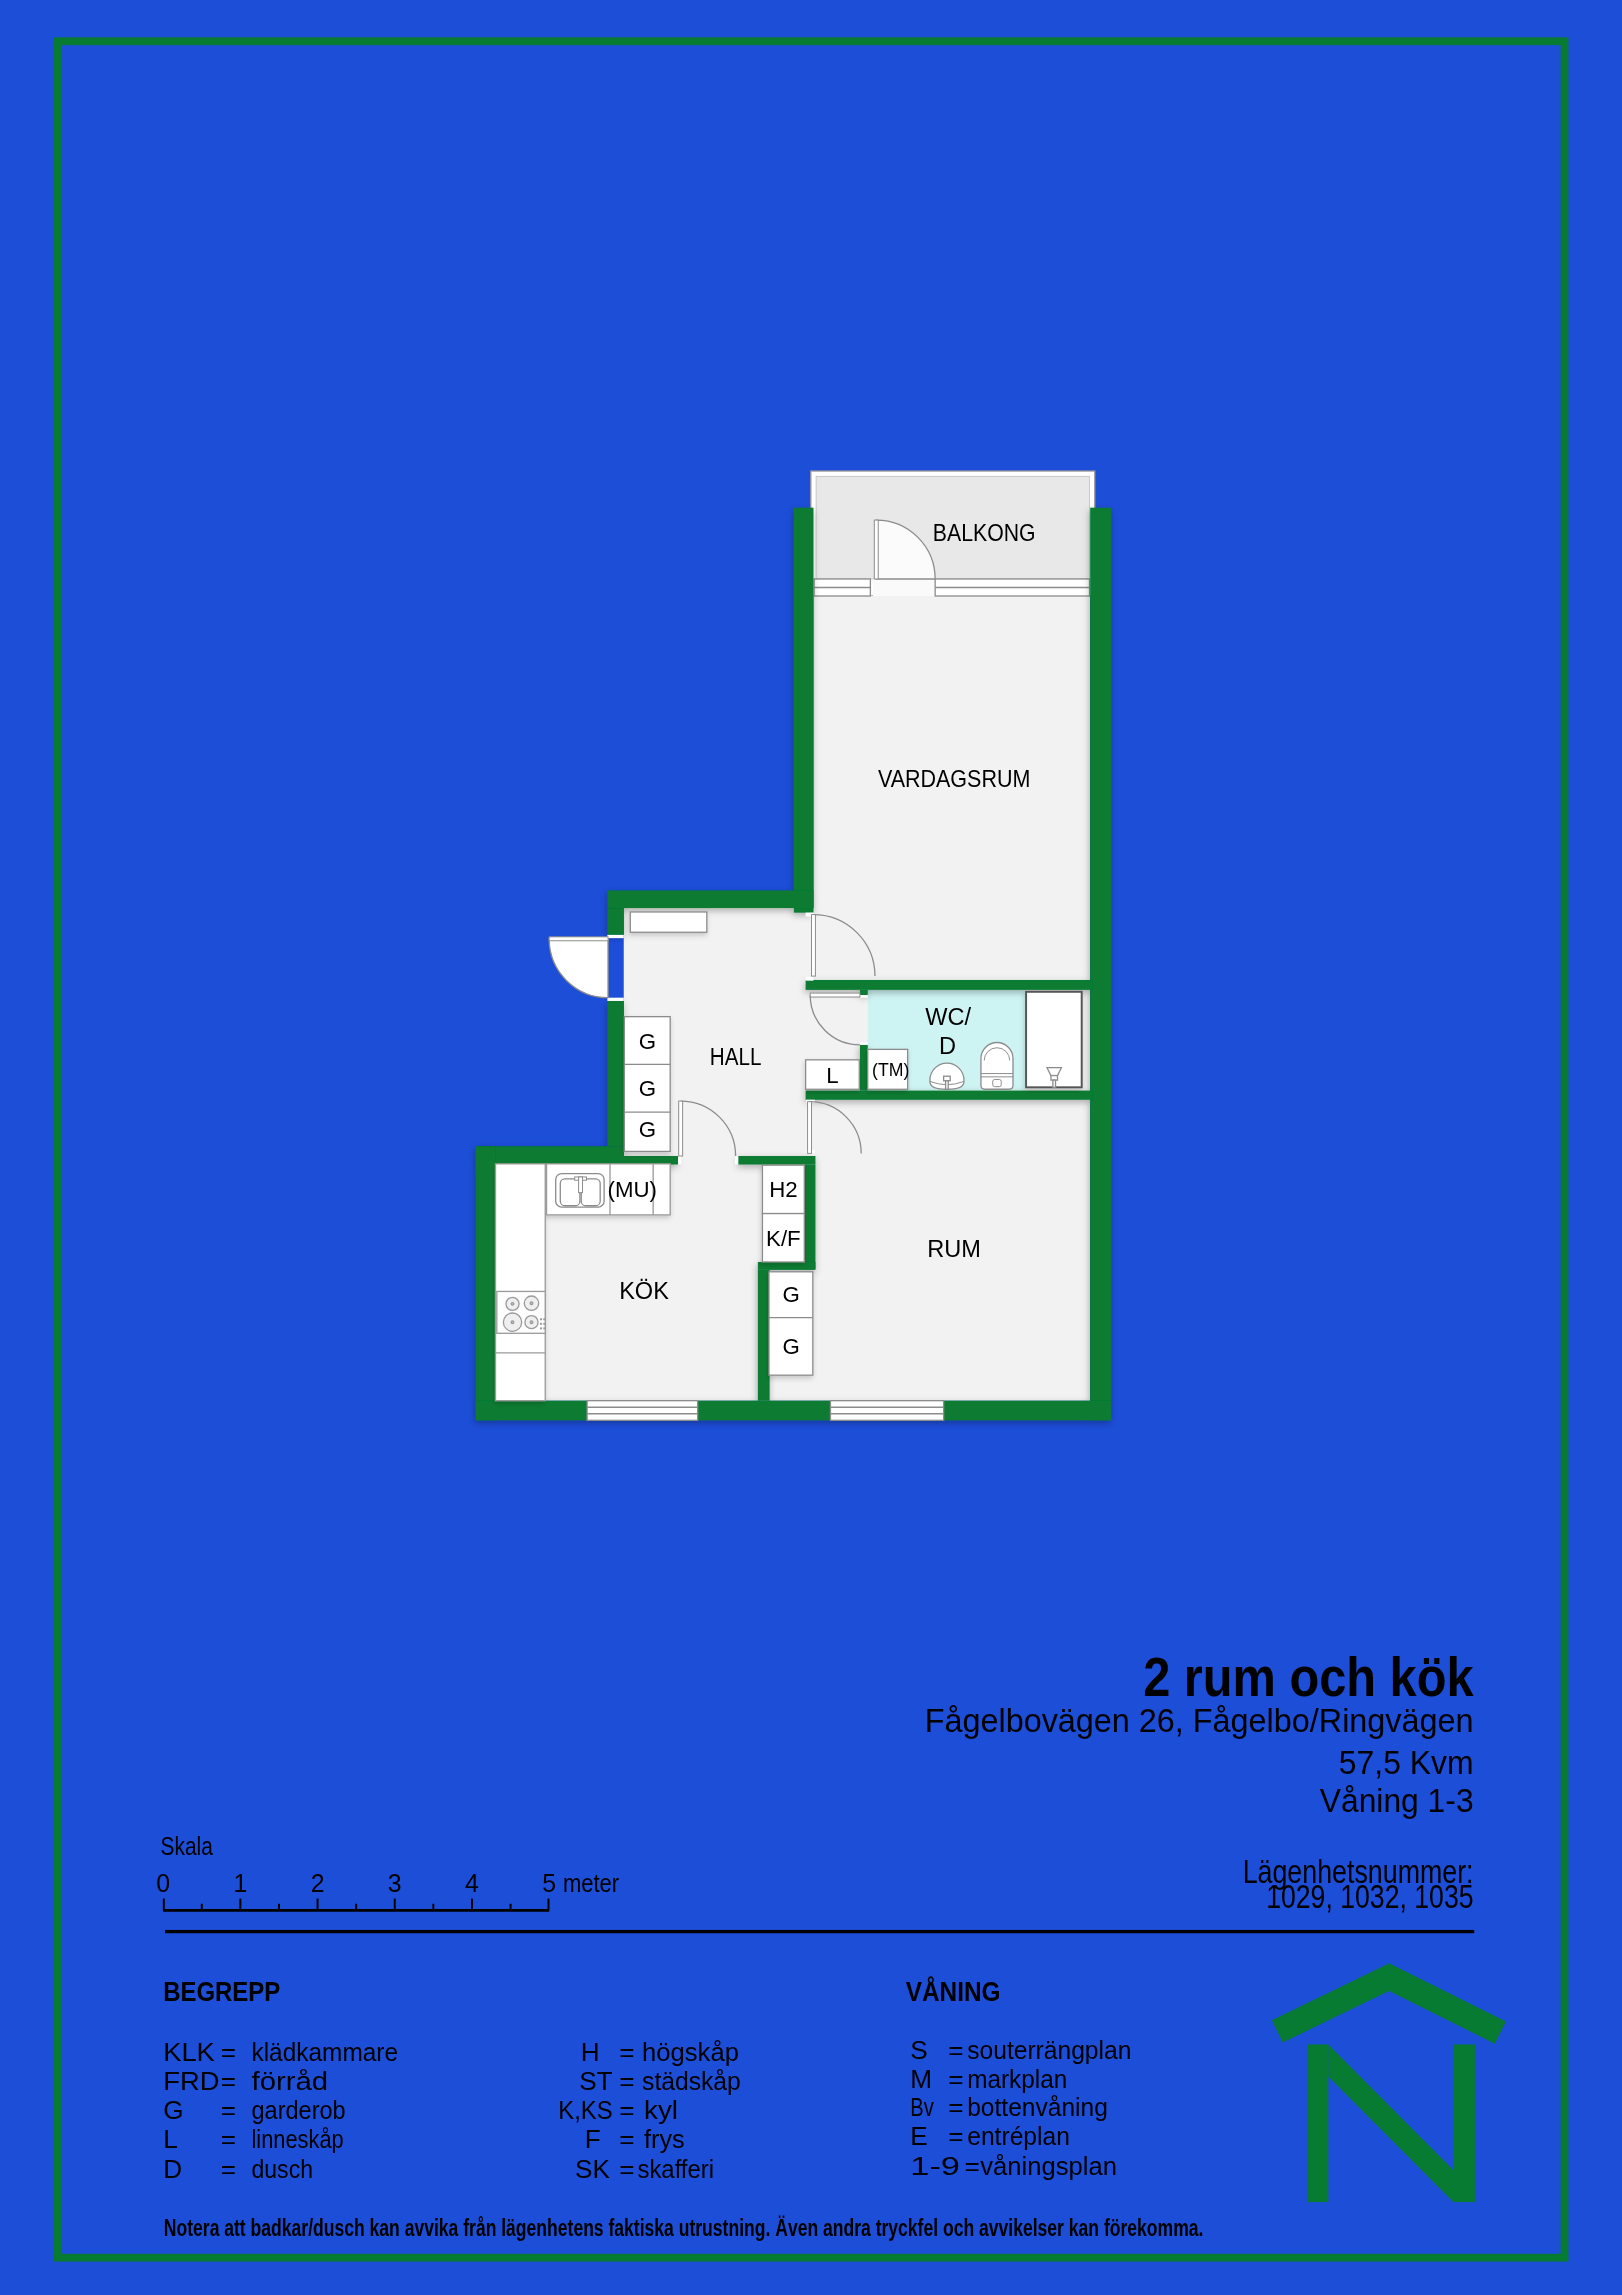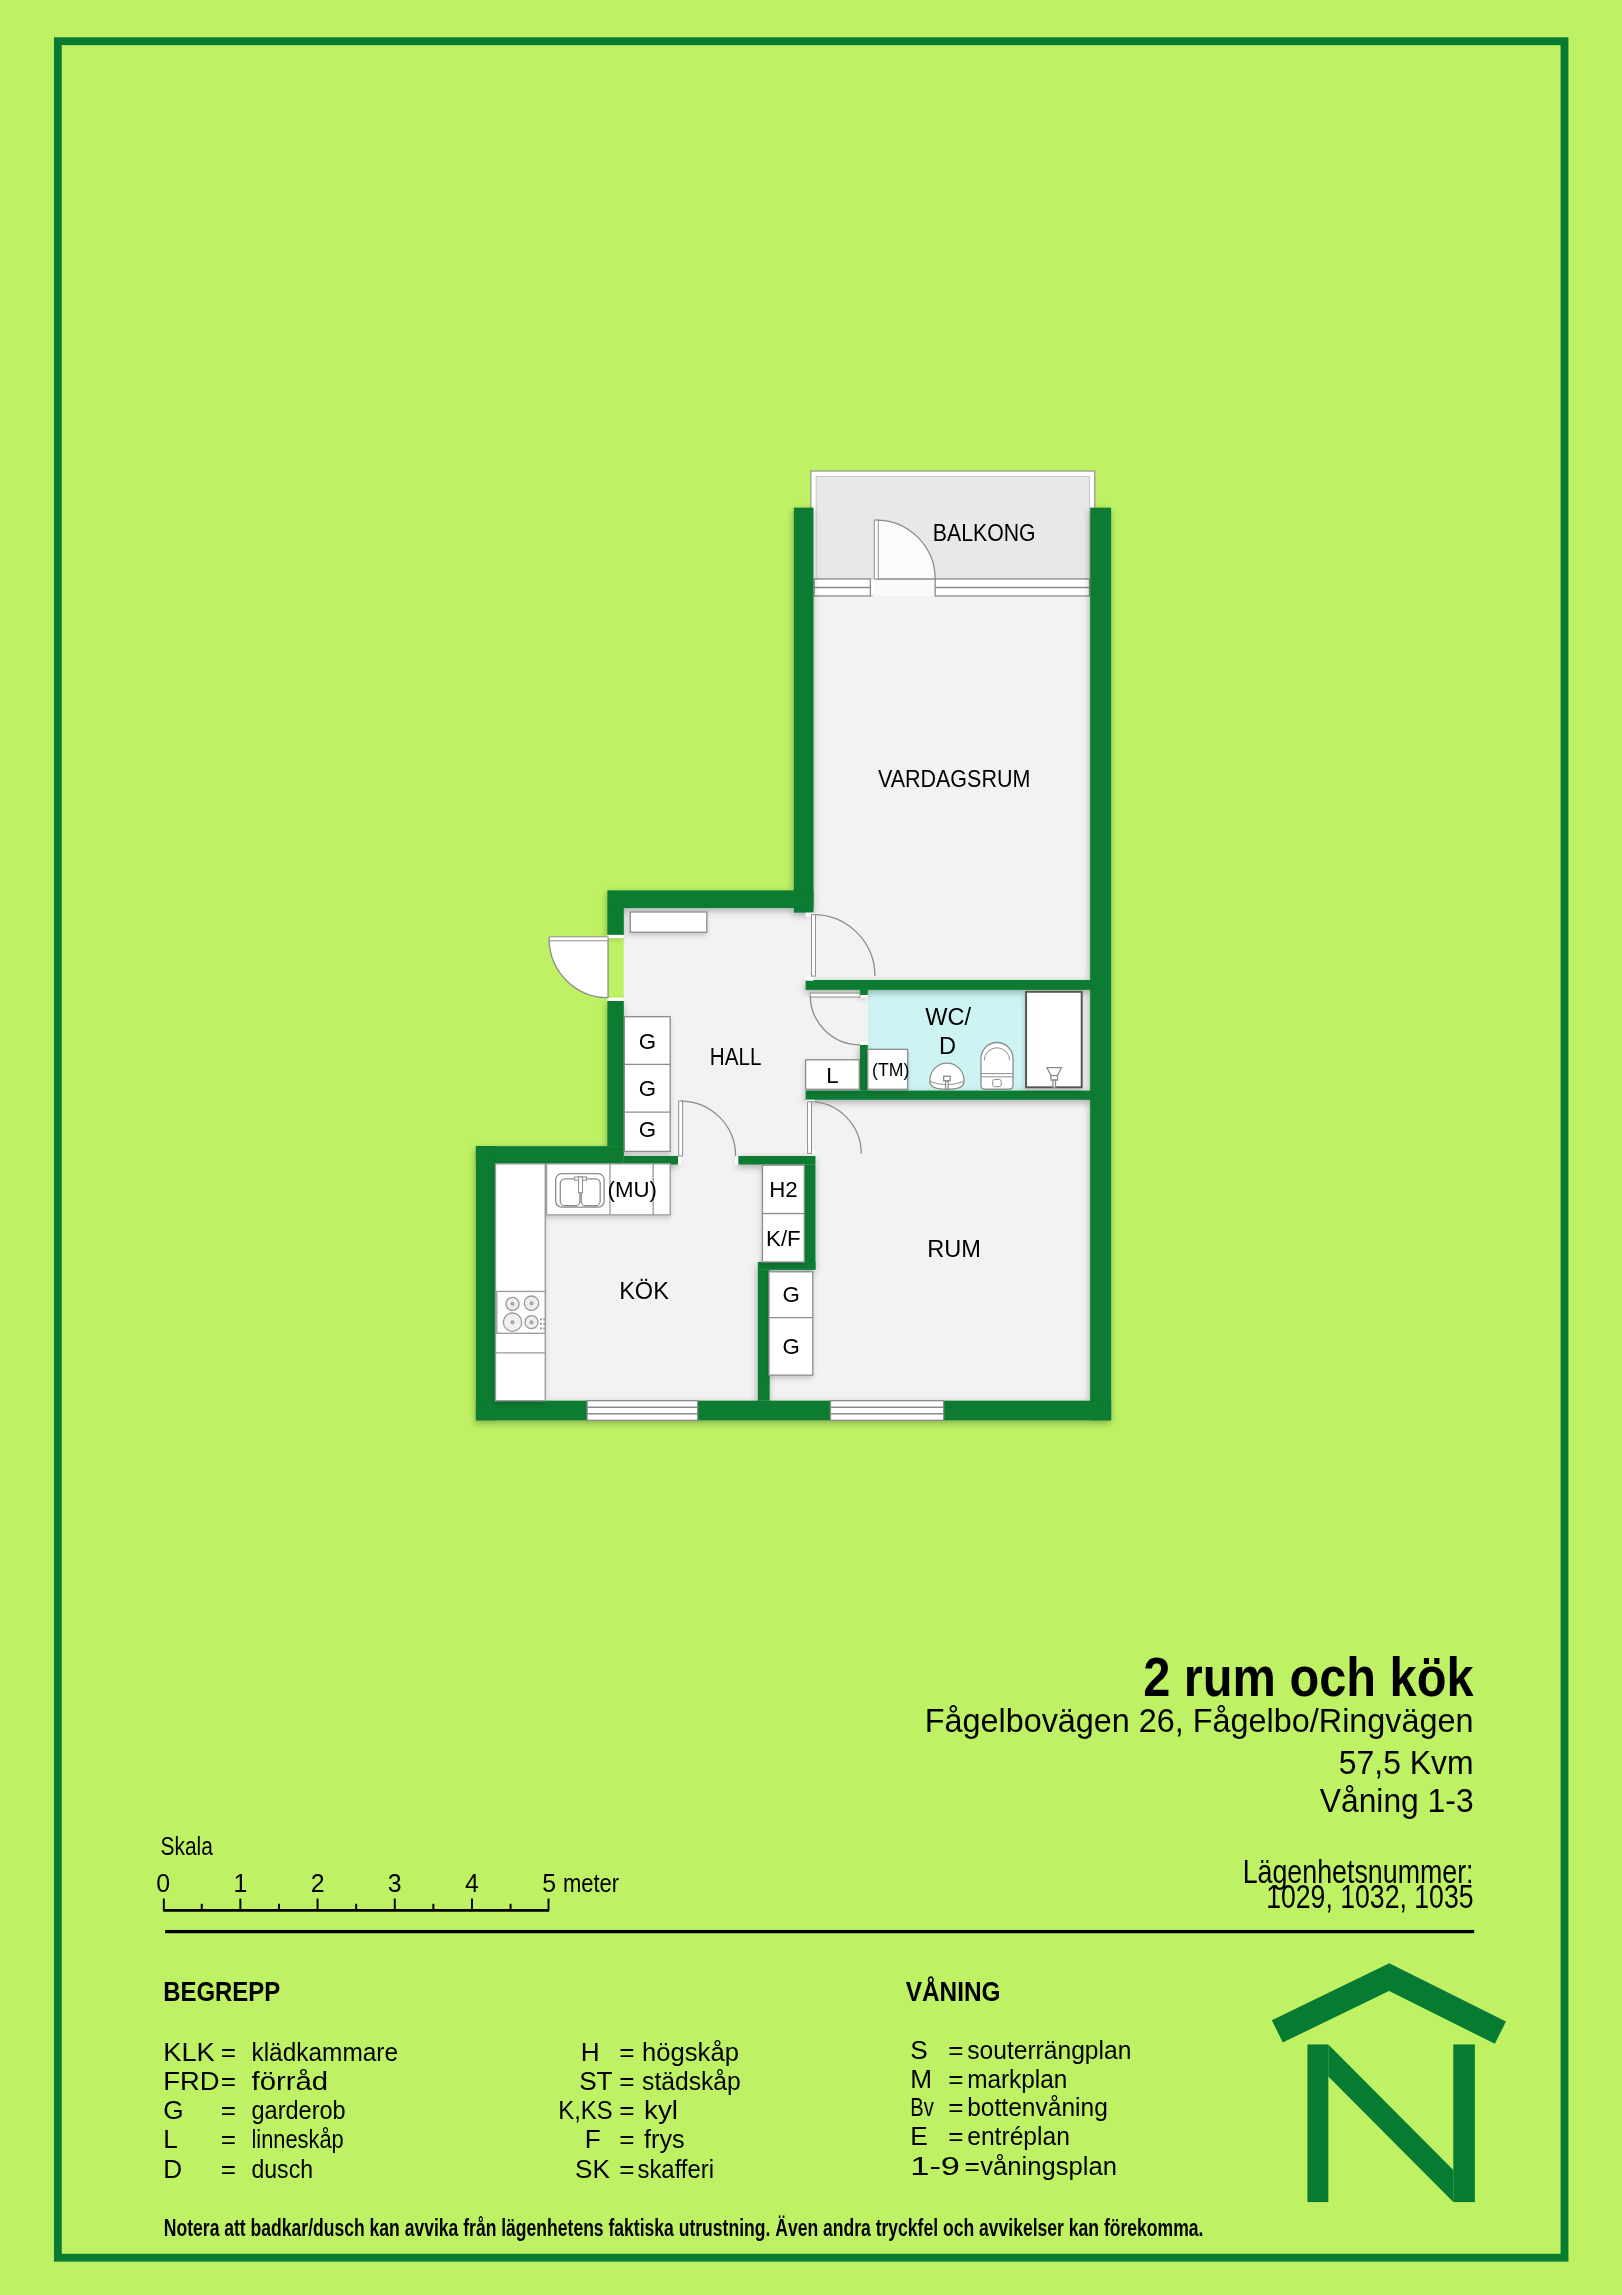--- a/index.html
+++ b/index.html
@@ -1,16 +1,16 @@
 <!DOCTYPE html>
 <html style="font-size:10.5px"><head>
 <meta charset="utf-8">
 <style>
   html,body{margin:0;padding:0;background:#fff;}
-  #page{position:relative;width:1623px;height:2295px;background:#bef264;overflow:hidden;}
+  #page{position:relative;width:1623px;height:2295px;background:#1d4ed8;overflow:hidden;}
   svg{position:absolute;left:0;top:0;}
   text{font-family:"Liberation Sans",sans-serif;fill:#000;}
 </style>
 </head>
 <body>
 <div id="page">
 <svg width="1623" height="2295" viewBox="0 0 2480 3508">
 <defs>
   <filter id="wsh" x="-20%" y="-20%" width="140%" height="140%">
     <feDropShadow dx="-1" dy="4" stdDeviation="6" flood-color="#000" flood-opacity="0.30"></feDropShadow>

